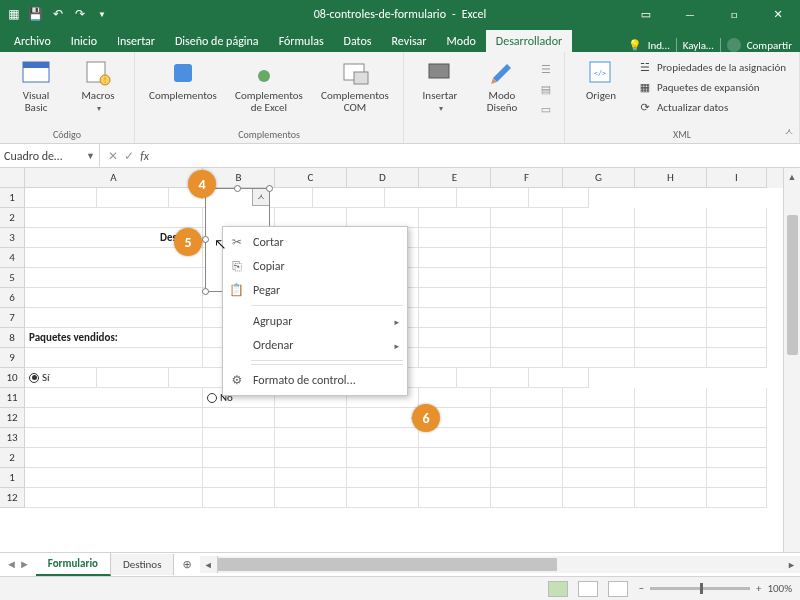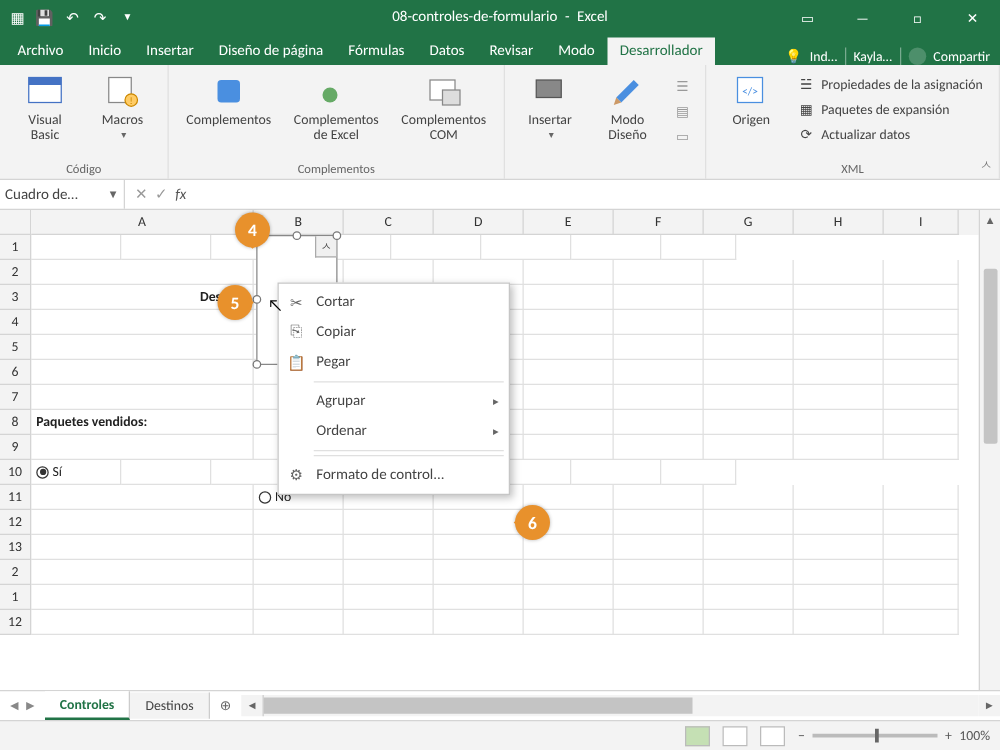--- a/index.html
+++ b/index.html
@@ -556,21 +556,21 @@
 <div class="badge" style="top:170px;left:188px;">4</div>
 <div class="badge right" style="top:228px;left:174px;">5</div>
 <div class="badge left" style="top:404px;left:412px;">6</div>
 <div class="cursor">↖</div>
 
 <div class="sheetbar">
   <div class="sheetnav">
     <span>◄</span>
     <span>►</span>
   </div>
-  <div class="sheettab active">Controles</div>
+  <div class="sheettab active">Formulario</div>
   <div class="sheettab">Destinos</div>
   <div class="addsheet">⊕</div>
   <div class="hscroll">
     <div class="btn">◄</div>
     <div class="track"></div>
     <div class="btn">►</div>
   </div>
 </div>
 
 <div class="status">

